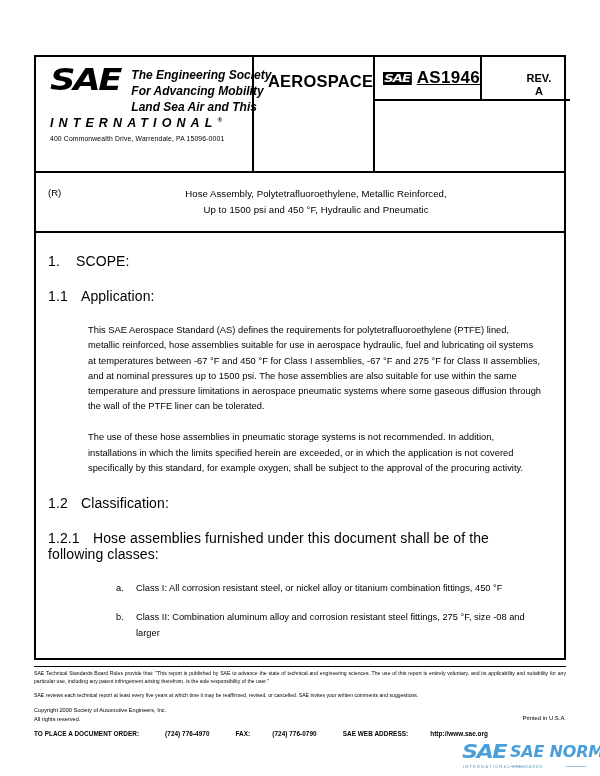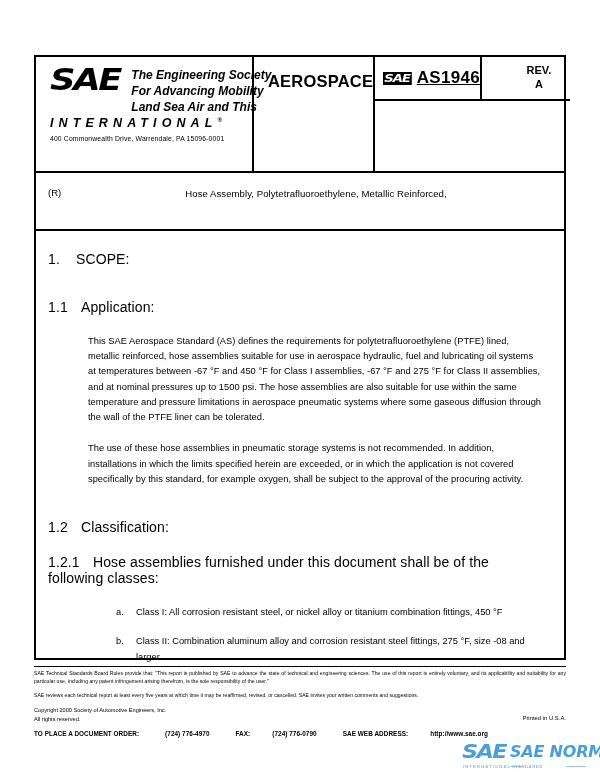--- a/index.html
+++ b/index.html
@@ -146,21 +146,21 @@
     font-size: 17px;
     font-weight: bold;
     letter-spacing: 0.3px;
     text-decoration: underline;
   }
   .hdr-rev {
     width: 62px;
     display: flex;
     flex-direction: column;
     align-items: center;
-    justify-content: center;
+    justify-content: flex-end;
     box-sizing: border-box;
     margin-left: 26px;
   }
   .hdr-rev-label, .hdr-rev-value {
     font-size: 11px;
     font-weight: bold;
     line-height: 1.25;
   }
 
   .hdr-dates {
@@ -210,21 +210,21 @@
     padding: 20px 18px 0 12px;
     box-sizing: border-box;
   }
   .sec-head {
     font-size: 14px;
     margin-bottom: 19px;
     letter-spacing: 0.1px;
   }
   .sec-head .num { display: inline-block; }
   .sec1-num { width: 28px; }
-  .sec11-num { width: 33px; margin-top: 13px; }
+  .sec11-num { width: 33px; }
   .sec121-num { width: 45px; }
 
   .para {
     font-size: 9.3px;
     line-height: 1.64;
     margin: 0 0 16px 0;
     padding-left: 40px;
     padding-right: 4px;
     text-align: left;
     letter-spacing: 0.02px;
@@ -396,20 +396,21 @@
           </div>
         </div>
       </div>
 
     </div>
 
     <div class="title-band">
       <div class="title-r">(R)</div>
       <div class="title-lines">
         <div class="title-line">Hose Assembly, Polytetrafluoroethylene, Metallic Reinforced,</div>
+        <div class="title-line">Up to 1500 psi and 450 °F, Hydraulic and Pneumatic</div>
       </div>
     </div>
 
     <div class="body-area">
 
       <div class="sec-head">
         <span class="num sec1-num">1.</span><span>SCOPE:</span>
       </div>
 
       <div class="sec-head">

